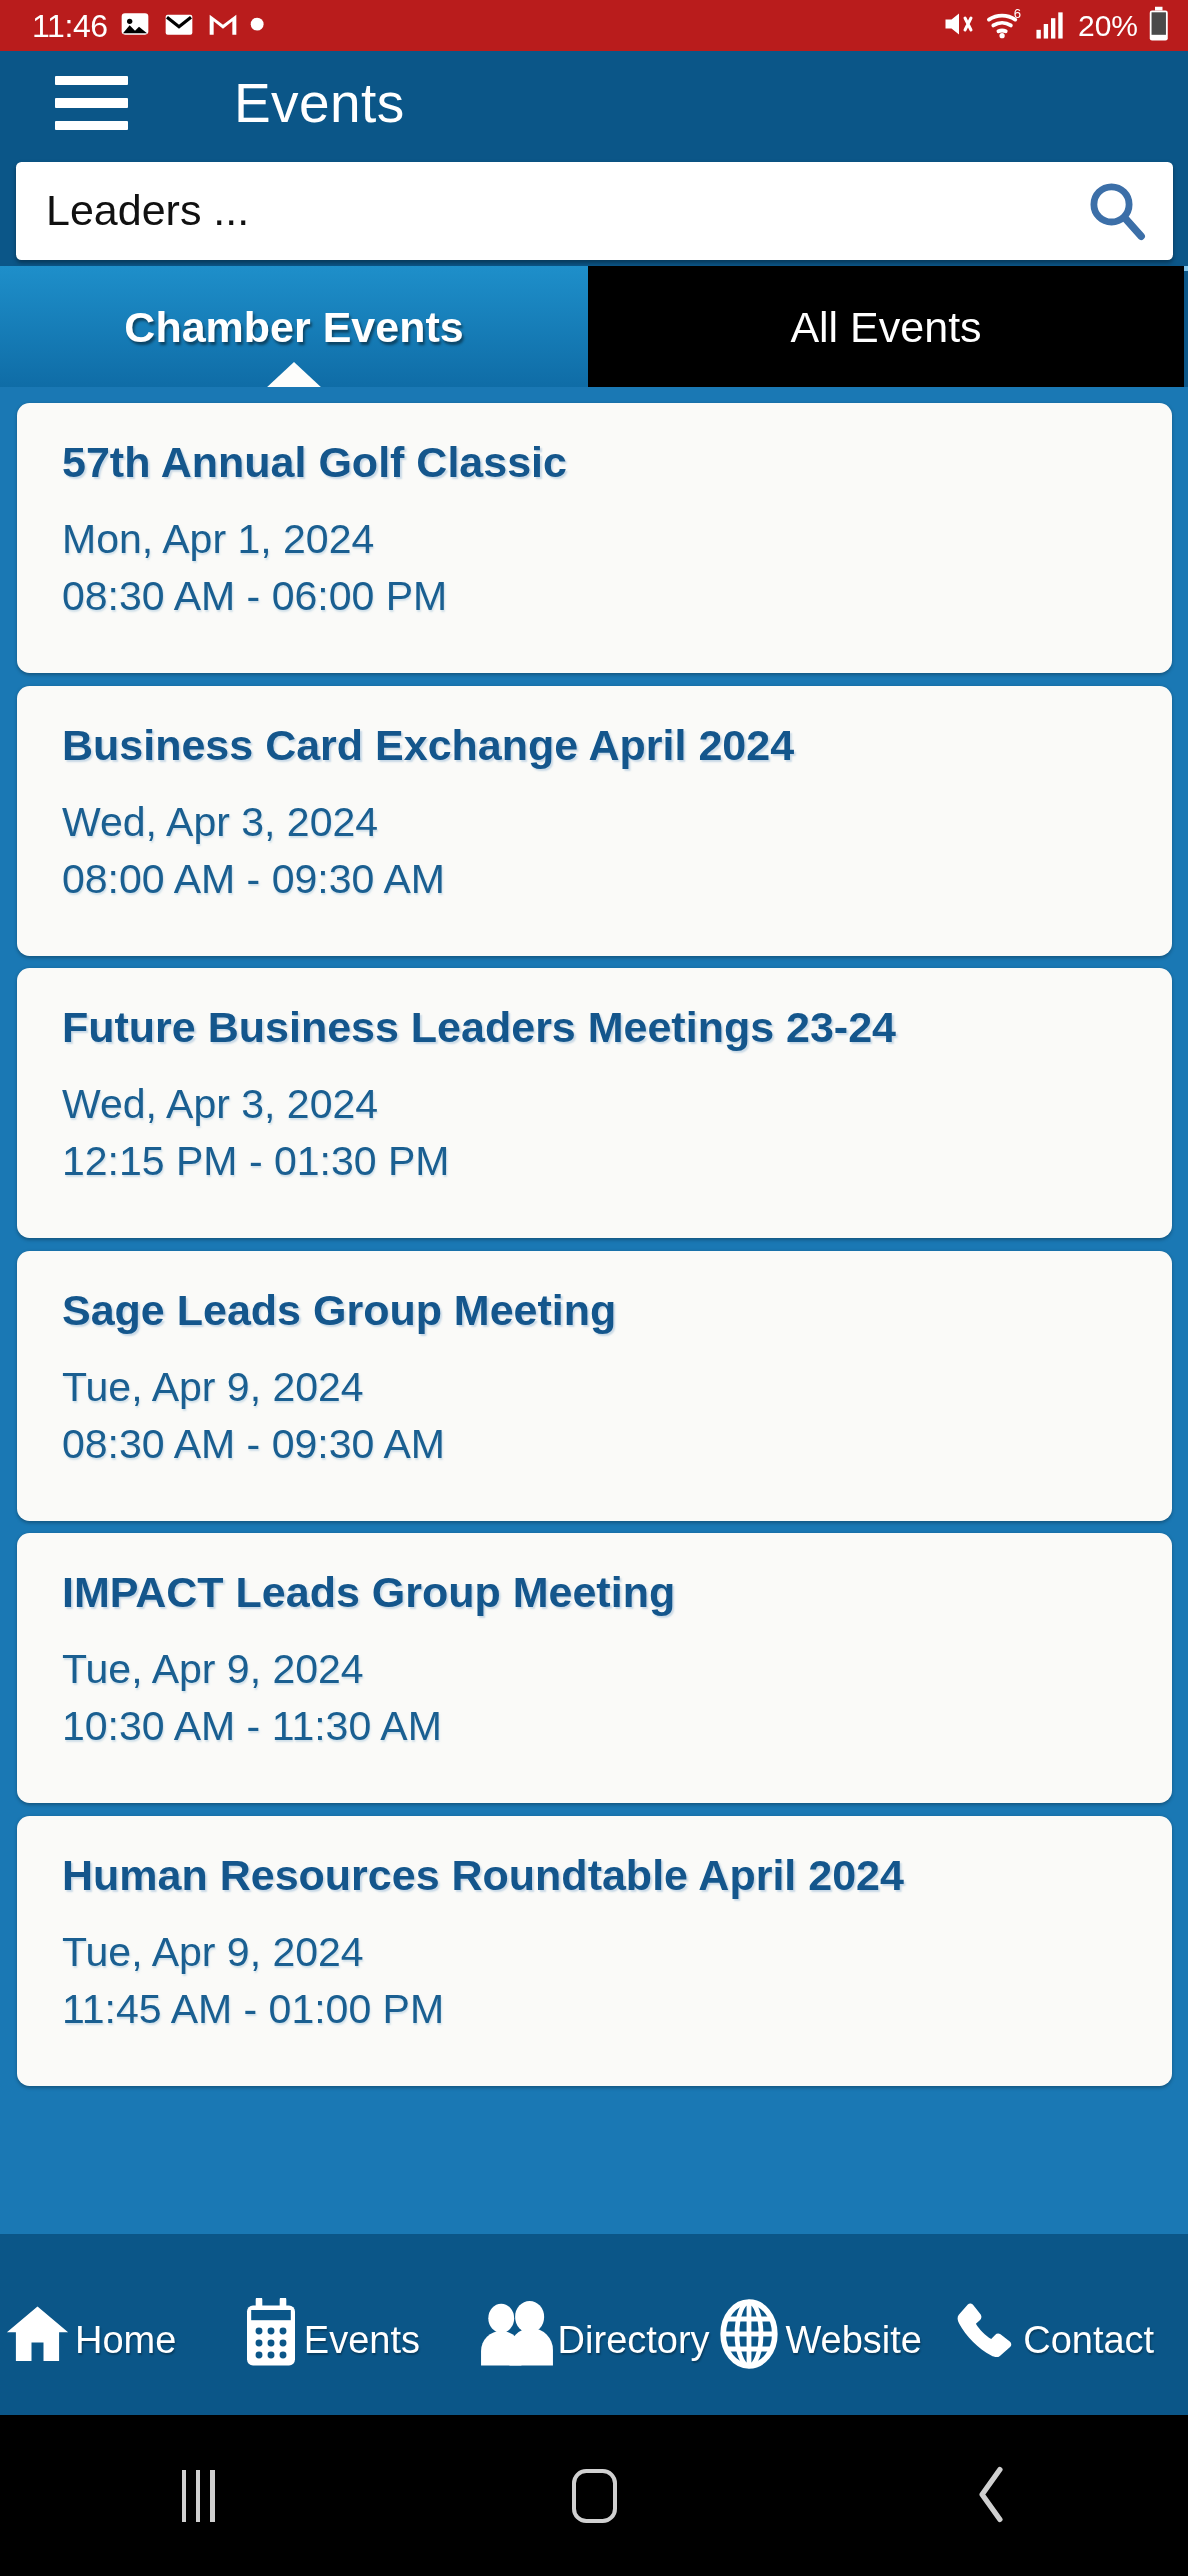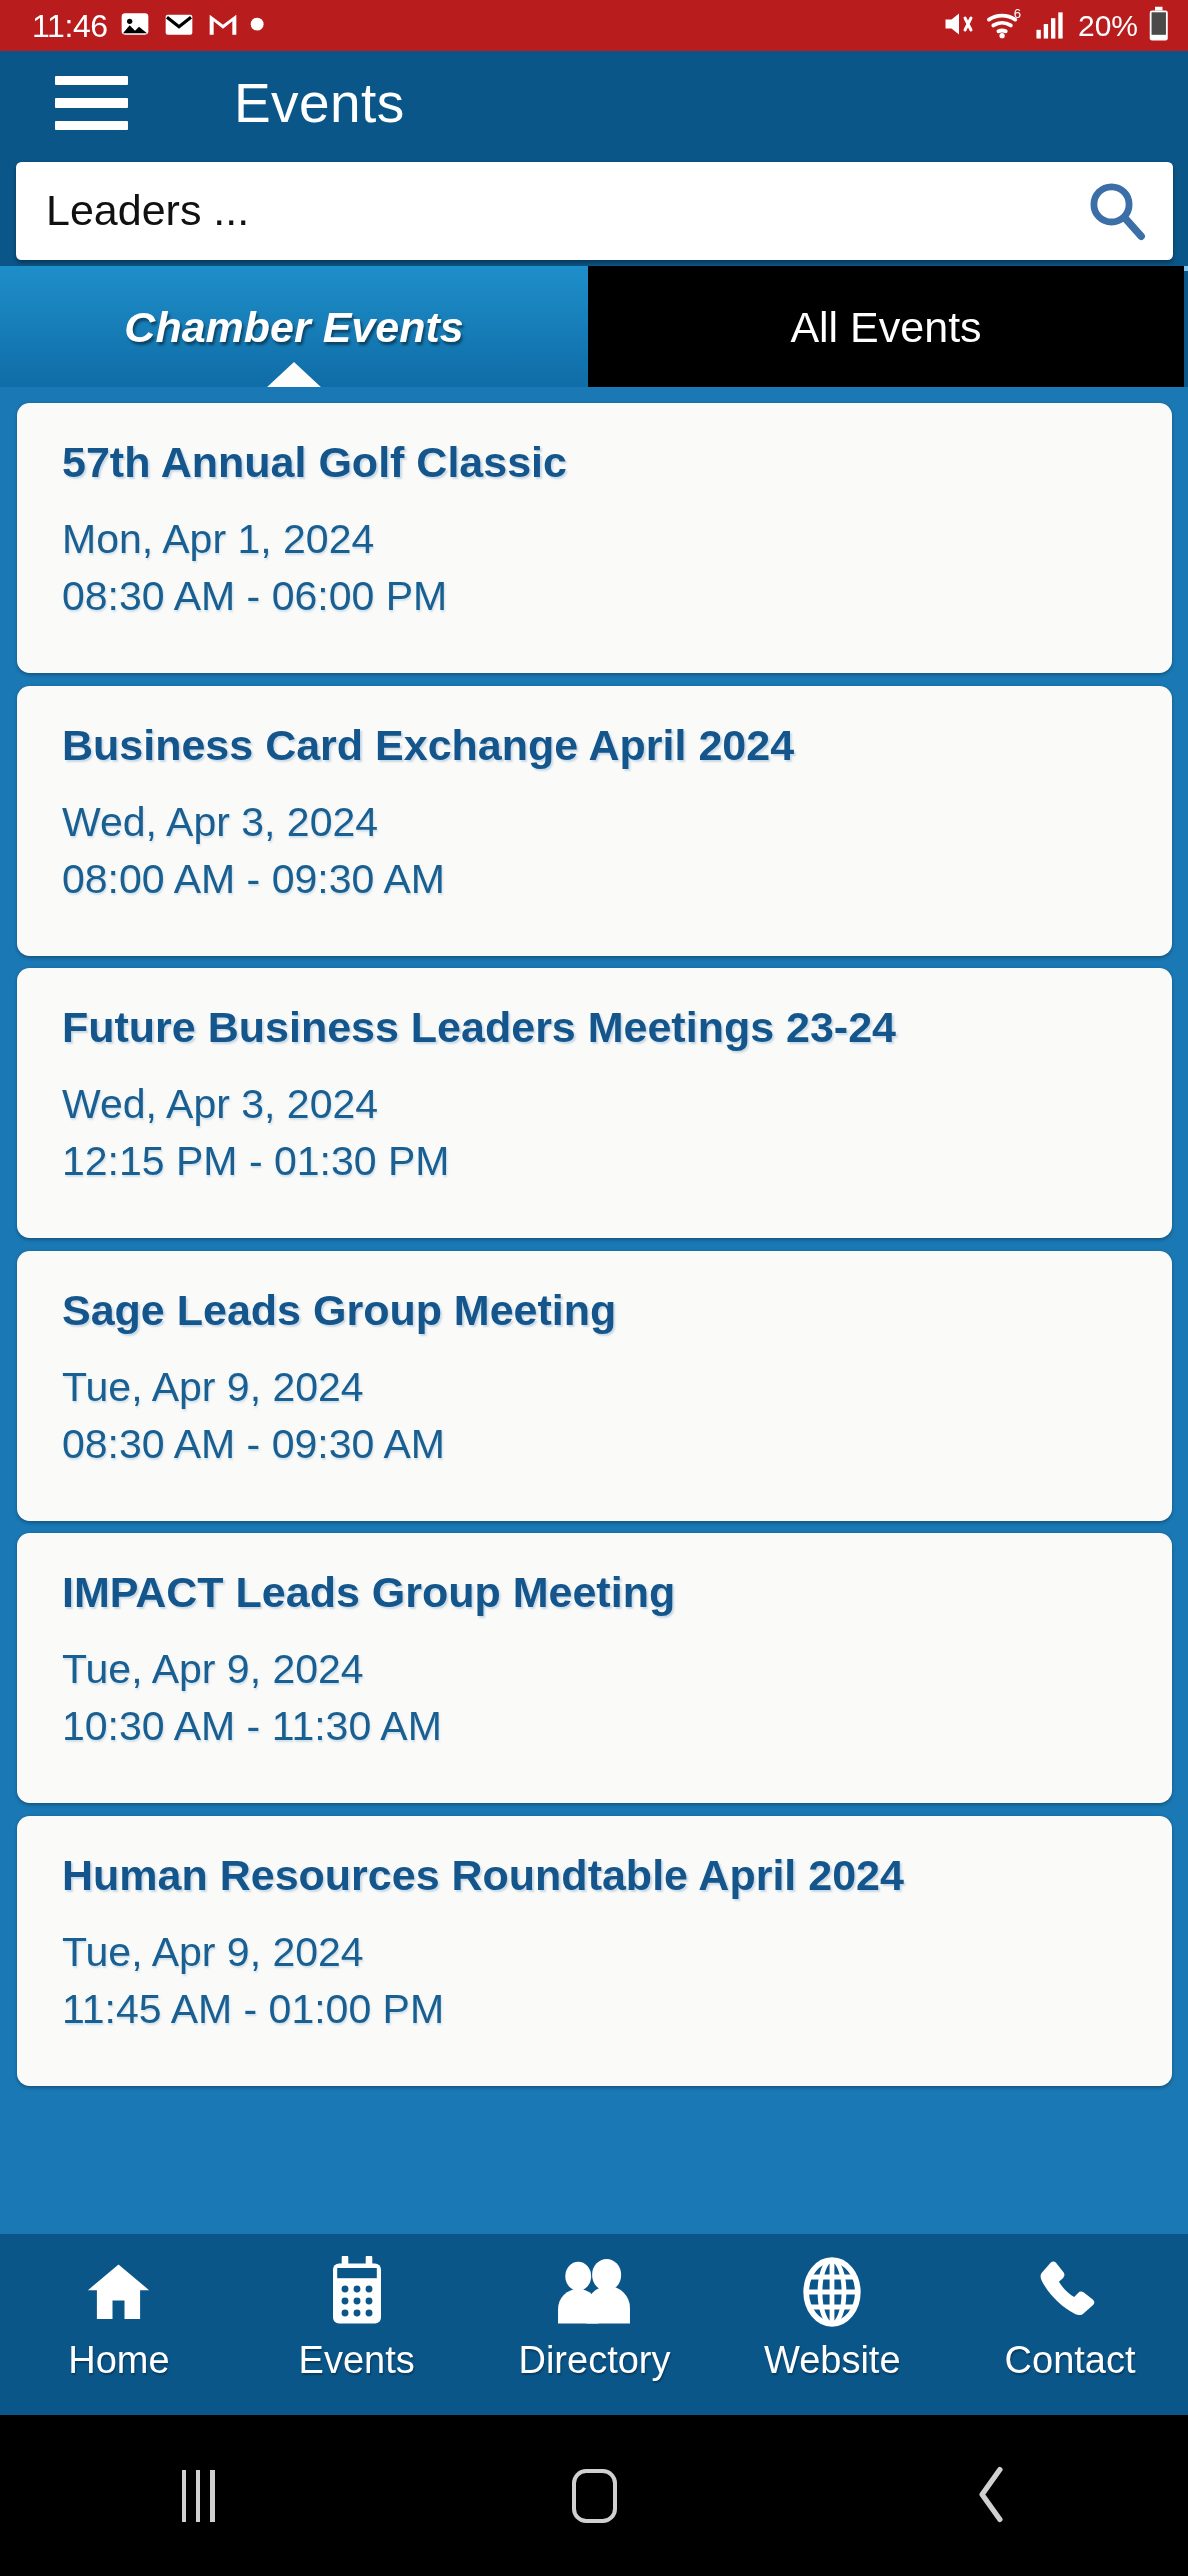--- a/index.html
+++ b/index.html
@@ -62,21 +62,20 @@
     content:""; position:absolute; top:0; left:0; width:100%; height:4.5px;
     background:#7fc4ea;
   }
   .tab{
     height:122px; display:flex; align-items:center; justify-content:center;
     position:relative; cursor:pointer;
   }
   .tab-chamber{
     width:588px;
     background:linear-gradient(180deg,#1e8fca 0%,#0f6ca6 100%);
-    font-style:italic;
   }
   .tab-all{ width:596px; background:#000000; }
   .tab-label{ color:#fff; font-size:43px; line-height:1; text-shadow:1.8px 2.7px 2.7px rgba(0,0,0,0.45); }
   .tab-chamber .tab-label{ font-weight:bold; }
   .tab-pointer{
     position:absolute; bottom:-0.9px; left:50%; transform:translateX(-50%);
     width:0; height:0;
     border-left:29px solid transparent;
     border-right:29px solid transparent;
     border-bottom:27px solid #fdfdfb;
@@ -107,21 +106,21 @@
     font-size:41px; color:#1a5f91; line-height:1.0; margin-top:16px;
     text-shadow:0.9px 1.8px 1.8px rgba(170,200,220,0.5);
   }
 
   
   .bottomnav{
     position:absolute; top:2234px; left:0; width:1189px; height:181px;
     background:#0b5688; display:flex; align-items:flex-start;
   }
   .navitem{
-    flex:1; height:181px; display:flex; flex-direction:column;
+    flex:1; height:181px; display:flex; flex-direction:row;
     align-items:center; justify-content:flex-start; padding-top:19.7px;
     cursor:pointer;
   }
   .navicon{ height:77px; display:flex; align-items:center; justify-content:center; }
   .navlabel{
     color:#fff; font-size:38px; margin-top:10.7px; line-height:1;
     text-shadow:0.9px 1.8px 1.8px rgba(0,0,0,0.3);
   }
 
   

